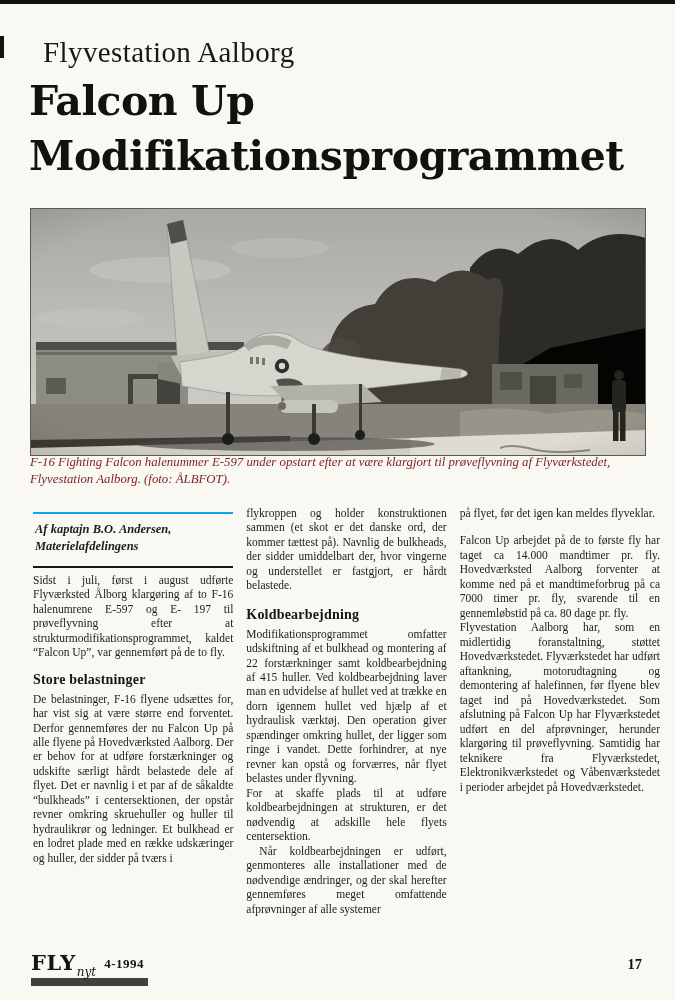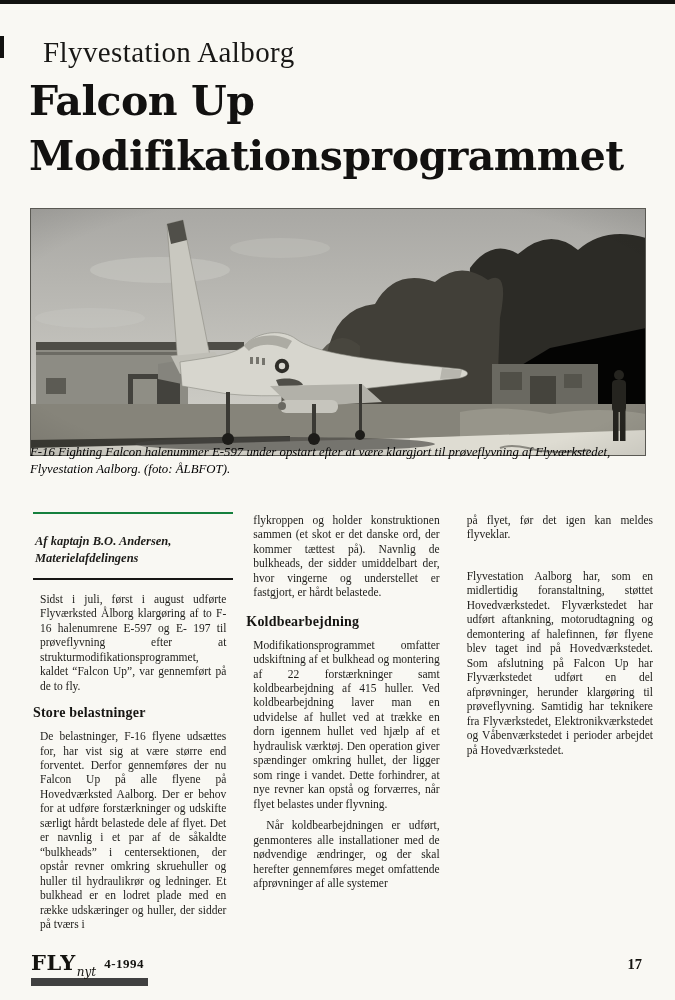--- a/index.html
+++ b/index.html
@@ -9,29 +9,29 @@
     font-family:"Liberation Serif","DejaVu Serif",serif;
   }
   .topbar{position:absolute;top:0;left:0;width:675px;height:4px;background:#121210;}
   .edgemark{position:absolute;top:36px;left:0;width:4px;height:22px;background:#121210;}
   .kicker{position:absolute;left:31px;top:36px;font-size:29px;letter-spacing:.4px;color:#191816;margin-left:12px;}
   .title{position:absolute;left:29px;top:74px;font-size:41px;font-weight:bold;
          line-height:1.33;letter-spacing:-.5px;color:#121110;
          font-family:"DejaVu Serif","Liberation Serif",serif;}
   .photo-wrap{position:absolute;left:30px;top:208px;width:616px;height:248px;}
   .photo-wrap svg{display:block;}
-  .caption{position:absolute;left:30px;top:444px;width:618px;
-           font-style:italic;font-size:12.8px;line-height:1.32;color:#000000;}
+  .caption{position:absolute;left:30px;top:454px;width:618px;
+           font-style:italic;font-size:12.8px;line-height:1.32;color:#7f1d1d;}
   .cols{position:absolute;left:33px;top:506px;width:627px;height:450px;
         display:flex;gap:13px;overflow:hidden;}
   .col{flex:1;text-align:justify;font-size:11.5px;line-height:1.26;color:#1d1c19;}
-  .col p{margin:7px;}
+  .col p{margin:0;}
   .col p.indent{text-indent:13px;}
-  .byline-box{border-top:2px solid #15803d;border-bottom:2px solid #171614;
-              padding:19px 2px 11px 2px;margin:6px 0 12px 0;
+  .byline-box{border-top:2px solid #0ea5e9;border-bottom:2px solid #171614;
+              padding:7px 2px 11px 2px;margin:6px 0 5px 0;
               font-weight:bold;font-style:italic;font-size:12.5px;line-height:1.36;
               text-align:left;}
   .col h3{font-size:14px;font-weight:bold;margin:11px 0 3px 0;text-align:left;
           letter-spacing:.2px;color:#161512;}
   .col h3.first{margin-top:13px;}
   .gapper{height:13px;}
   .endmark{display:inline-block;margin-left:42px;font-size:11px;color:#1d1c19;}
   .footer-logo{position:absolute;left:31px;top:950px;border-bottom:8px solid #404040;
                padding:0 4px 3px 0;white-space:nowrap;}
   .fly{font-weight:bold;font-size:21px;letter-spacing:.5px;
@@ -147,25 +147,27 @@
       <div>Materielafdelingens</div>
     </div>
     <p>Sidst i juli, først i august udførte Flyværksted Ålborg klargøring af to F-16 halenumrene E-597 og E- 197 til prøveflyvning efter at strukturmodifikationsprogrammet, kaldet “Falcon Up”, var gennemført på de to fly.</p>
     <h3>Store belastninger</h3>
     <p>De belastninger, F-16 flyene udsættes for, har vist sig at være større end forventet. Derfor gennemføres der nu Falcon Up på alle flyene på Hovedværksted Aalborg. Der er behov for at udføre forstærkninger og udskifte særligt hårdt belastede dele af flyet. Det er navnlig i et par af de såkaldte “bulkheads” i centersektionen, der opstår revner omkring skruehuller og huller til hydraulikrør og ledninger. Et bulkhead er en lodret plade med en række udskæringer og huller, der sidder på tværs i</p>
   </div>
   <div class="col">
     <p>flykroppen og holder konstruktionen sammen (et skot er det danske ord, der kommer tættest på). Navnlig de bulkheads, der sidder umiddelbart der, hvor vingerne og understellet er fastgjort, er hårdt belastede.</p>
     <h3 class="first">Koldbearbejdning</h3>
     <p>Modifikationsprogrammet omfatter udskiftning af et bulkhead og montering af 22 forstærkninger samt koldbearbejdning af 415 huller. Ved koldbearbejdning laver man en udvidelse af hullet ved at trække en dorn igennem hullet ved hjælp af et hydraulisk værktøj. Den operation giver spændinger omkring hullet, der ligger som ringe i vandet. Dette forhindrer, at nye revner kan opstå og forværres, når flyet belastes under flyvning.</p>
+    <p>For at skaffe plads til at udføre koldbearbejdningen at strukturen, er det nødvendig at adskille hele flyets centersektion.</p>
     <p class="indent">Når koldbearbejdningen er udført, genmonteres alle installationer med de nødvendige ændringer, og der skal herefter gennemføres meget omfattende afprøvninger af alle systemer</p>
   </div>
   <div class="col">
     <p>på flyet, før det igen kan meldes flyveklar.</p>
     <div class="gapper"></div>
+    <p>Falcon Up arbejdet på de to første fly har taget ca 14.000 mandtimer pr. fly. Hovedværksted Aalborg forventer at komme ned på et mandtimeforbrug på ca 7000 timer pr. fly, svarende til en gennemløbstid på ca. 80 dage pr. fly.</p>
     <p>Flyvestation Aalborg har, som en midlertidig foranstaltning, støttet Hovedværkstedet. Flyværkstedet har udført aftankning, motorudtagning og demontering af halefinnen, før flyene blev taget ind på Hovedværkstedet. Som afslutning på Falcon Up har Flyværkstedet udført en del afprøvninger, herunder klargøring til prøveflyvning. Samtidig har teknikere fra Flyværkstedet, Elektronikværkstedet og Våbenværkstedet i perioder arbejdet på Hovedværkstedet.</p>
   </div>
 </div>
 
 <div class="footer-logo">
   <span class="fly">FLY</span><span class="nyt">nyt</span><span class="issue">4-1994</span>
 </div>
 <div class="pagenum">17</div>
 
 </body></html>

